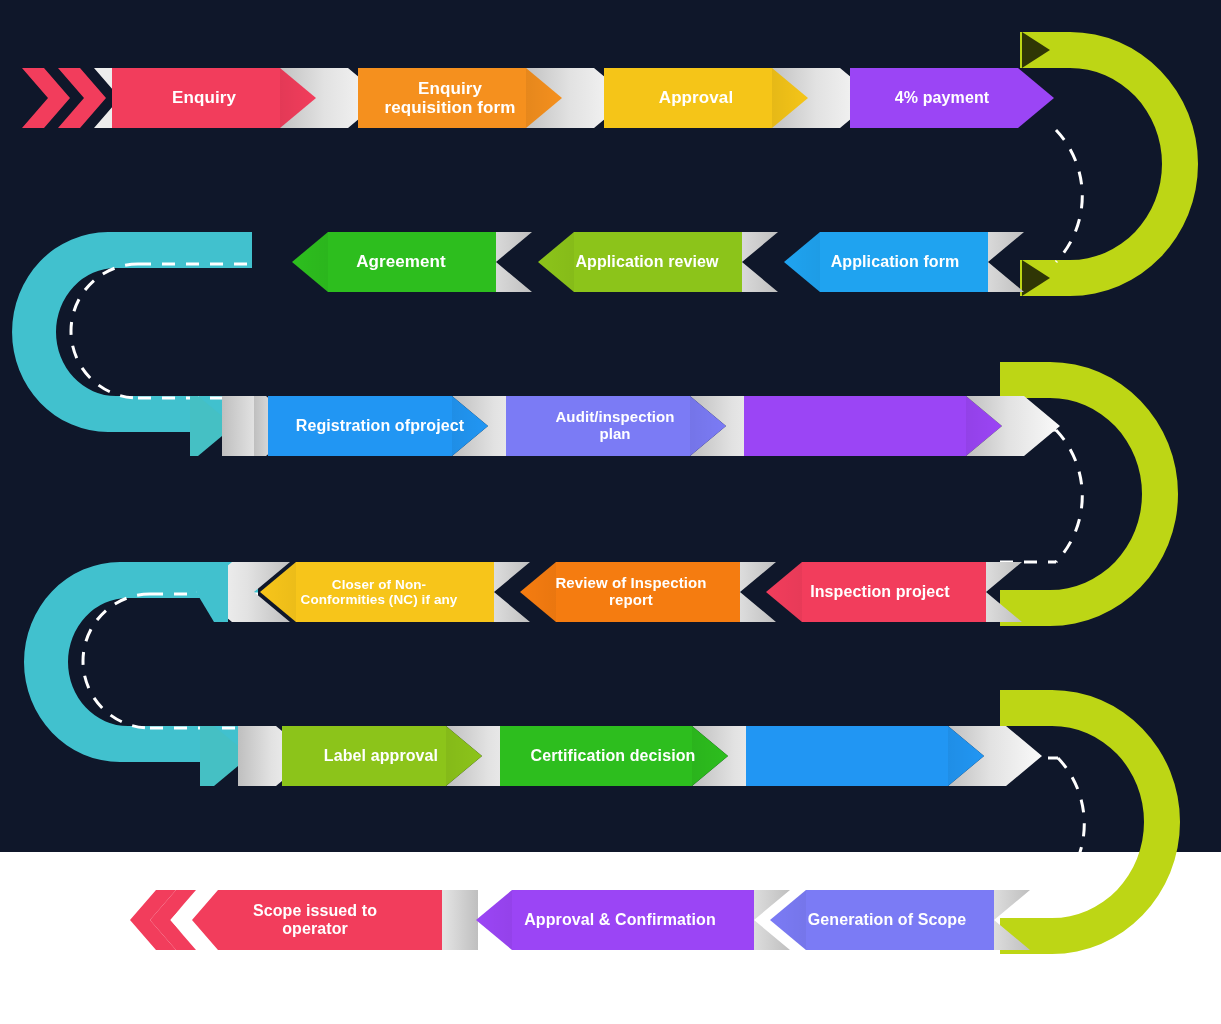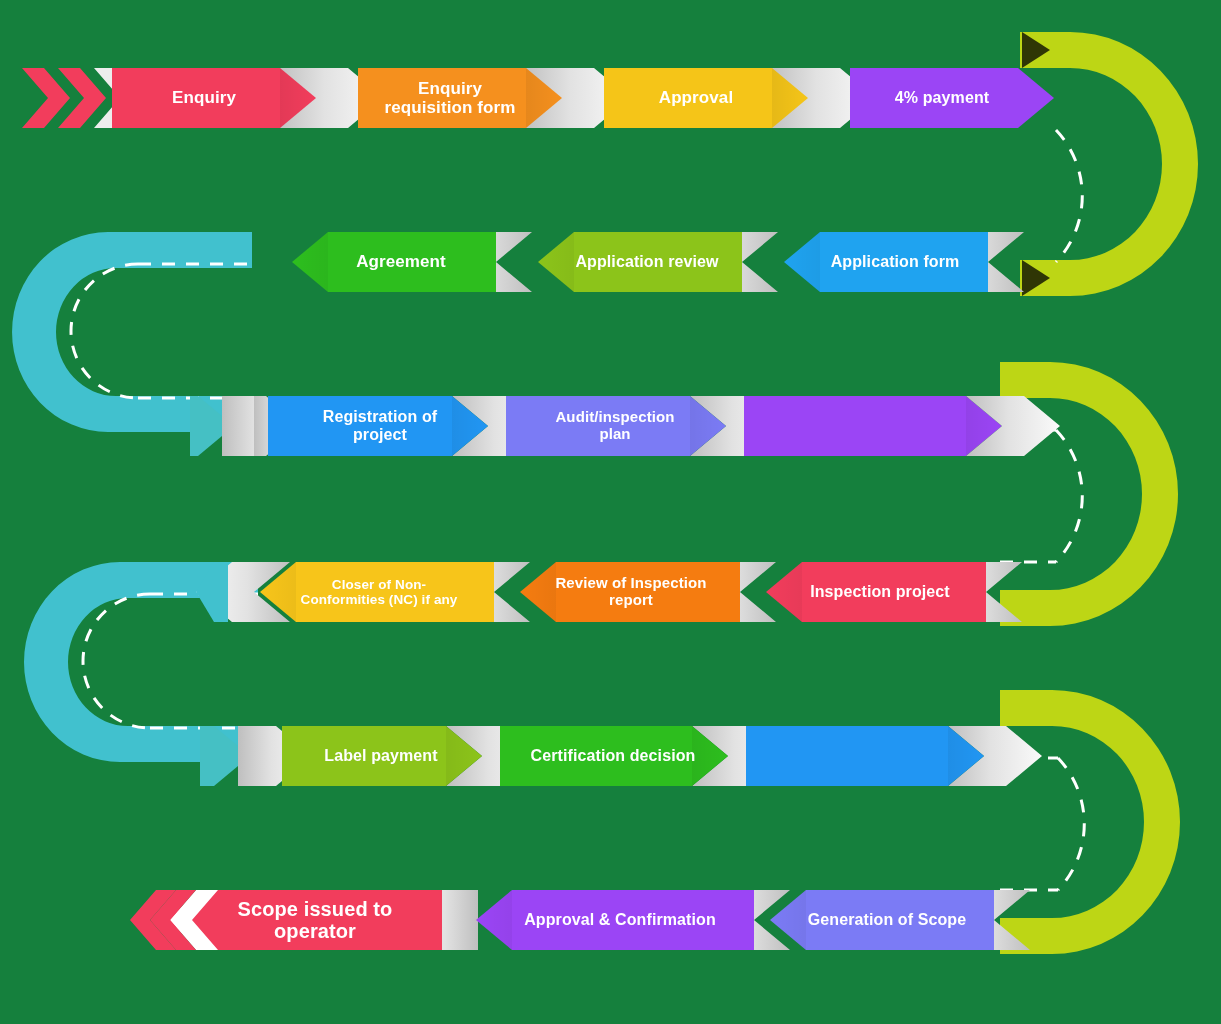--- a/index.html
+++ b/index.html
@@ -1,17 +1,17 @@
 <!DOCTYPE html>
 <html><head>
 <meta charset="utf-8">
 <style>
   html,body{margin:0;padding:0;background:#ffffff;}
   body{width:1221px;height:1024px;overflow:hidden;font-family:"Liberation Sans",sans-serif;}
-  #stage{position:relative;width:1221px;height:1024px;background:#15803d;}
+  #stage{position:relative;width:1221px;height:852px;background:#0f172a;}
   svg#flow{position:absolute;left:0;top:0;width:1221px;height:1024px;}
   .lbl{position:absolute;display:flex;align-items:center;justify-content:center;
        text-align:center;color:#ffffff;font-weight:bold;line-height:1.12;
        font-family:"Liberation Sans",sans-serif;letter-spacing:.1px;
        pointer-events:none;}
 </style>
 </head>
 <body>
 
 <div id="stage">
@@ -199,21 +199,21 @@
 <div class="lbl" style="left:800px;top:232px;width:190px;height:60px;font-size:16px;">
   <span>Application form</span>
 </div>
 <div class="lbl" style="left:552px;top:232px;width:190px;height:60px;font-size:16px;">
   <span>Application review</span>
 </div>
 <div class="lbl" style="left:306px;top:232px;width:190px;height:60px;font-size:17px;">
   <span>Agreement</span>
 </div>
 
-<div class="lbl" style="left:272px;top:396px;width:216px;height:60px;font-size:16px;flex-direction:column;">
+<div class="lbl" style="left:272px;top:396px;width:216px;height:60px;font-size:16px;flex-direction:row;">
   <span>Registration of</span>
       <span>project</span>
 </div>
 <div class="lbl" style="left:506px;top:396px;width:218px;height:60px;font-size:15px;flex-direction:column;">
   <span>Audit/inspection</span>
       <span>plan</span>
 </div>
 
 <div class="lbl" style="left:780px;top:562px;width:200px;height:60px;font-size:16px;">
   <span>Inspection project</span>
@@ -221,30 +221,30 @@
 <div class="lbl" style="left:524px;top:562px;width:214px;height:60px;font-size:15px;flex-direction:column;text-align:right;">
   <span>Review of Inspection</span>
       <span>report</span>
 </div>
 <div class="lbl" style="left:266px;top:562px;width:226px;height:60px;font-size:13.5px;flex-direction:column;">
   <span>Closer of Non-</span>
       <span>Conformities (NC) if any</span>
 </div>
 
 <div class="lbl" style="left:282px;top:726px;width:198px;height:60px;font-size:16px;">
-  <span>Label payment</span>
+  <span>Label approval</span>
 </div>
 <div class="lbl" style="left:500px;top:726px;width:226px;height:60px;font-size:16px;">
   <span>Certification decision</span>
 </div>
 
 <div class="lbl" style="left:782px;top:890px;width:210px;height:60px;font-size:16px;">
   <span>Generation of Scope</span>
 </div>
 <div class="lbl" style="left:488px;top:890px;width:264px;height:60px;font-size:16px;">
   <span>Approval &amp; Confirmation</span>
 </div>
-<div class="lbl" style="left:190px;top:890px;width:250px;height:60px;font-size:20px;flex-direction:column;">
+<div class="lbl" style="left:190px;top:890px;width:250px;height:60px;font-size:16px;flex-direction:column;">
   <span>Scope issued to</span>
       <span>operator</span>
 </div>
 
 </div>
 
 </body></html>

